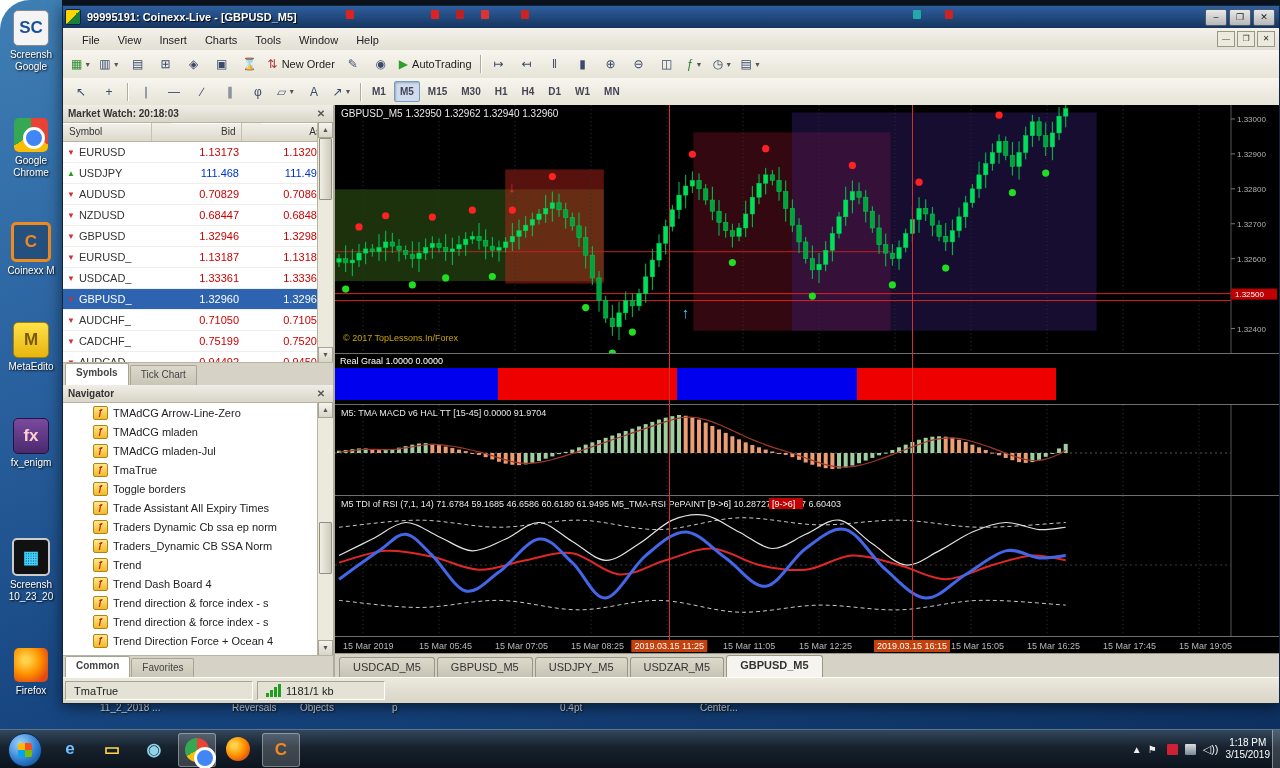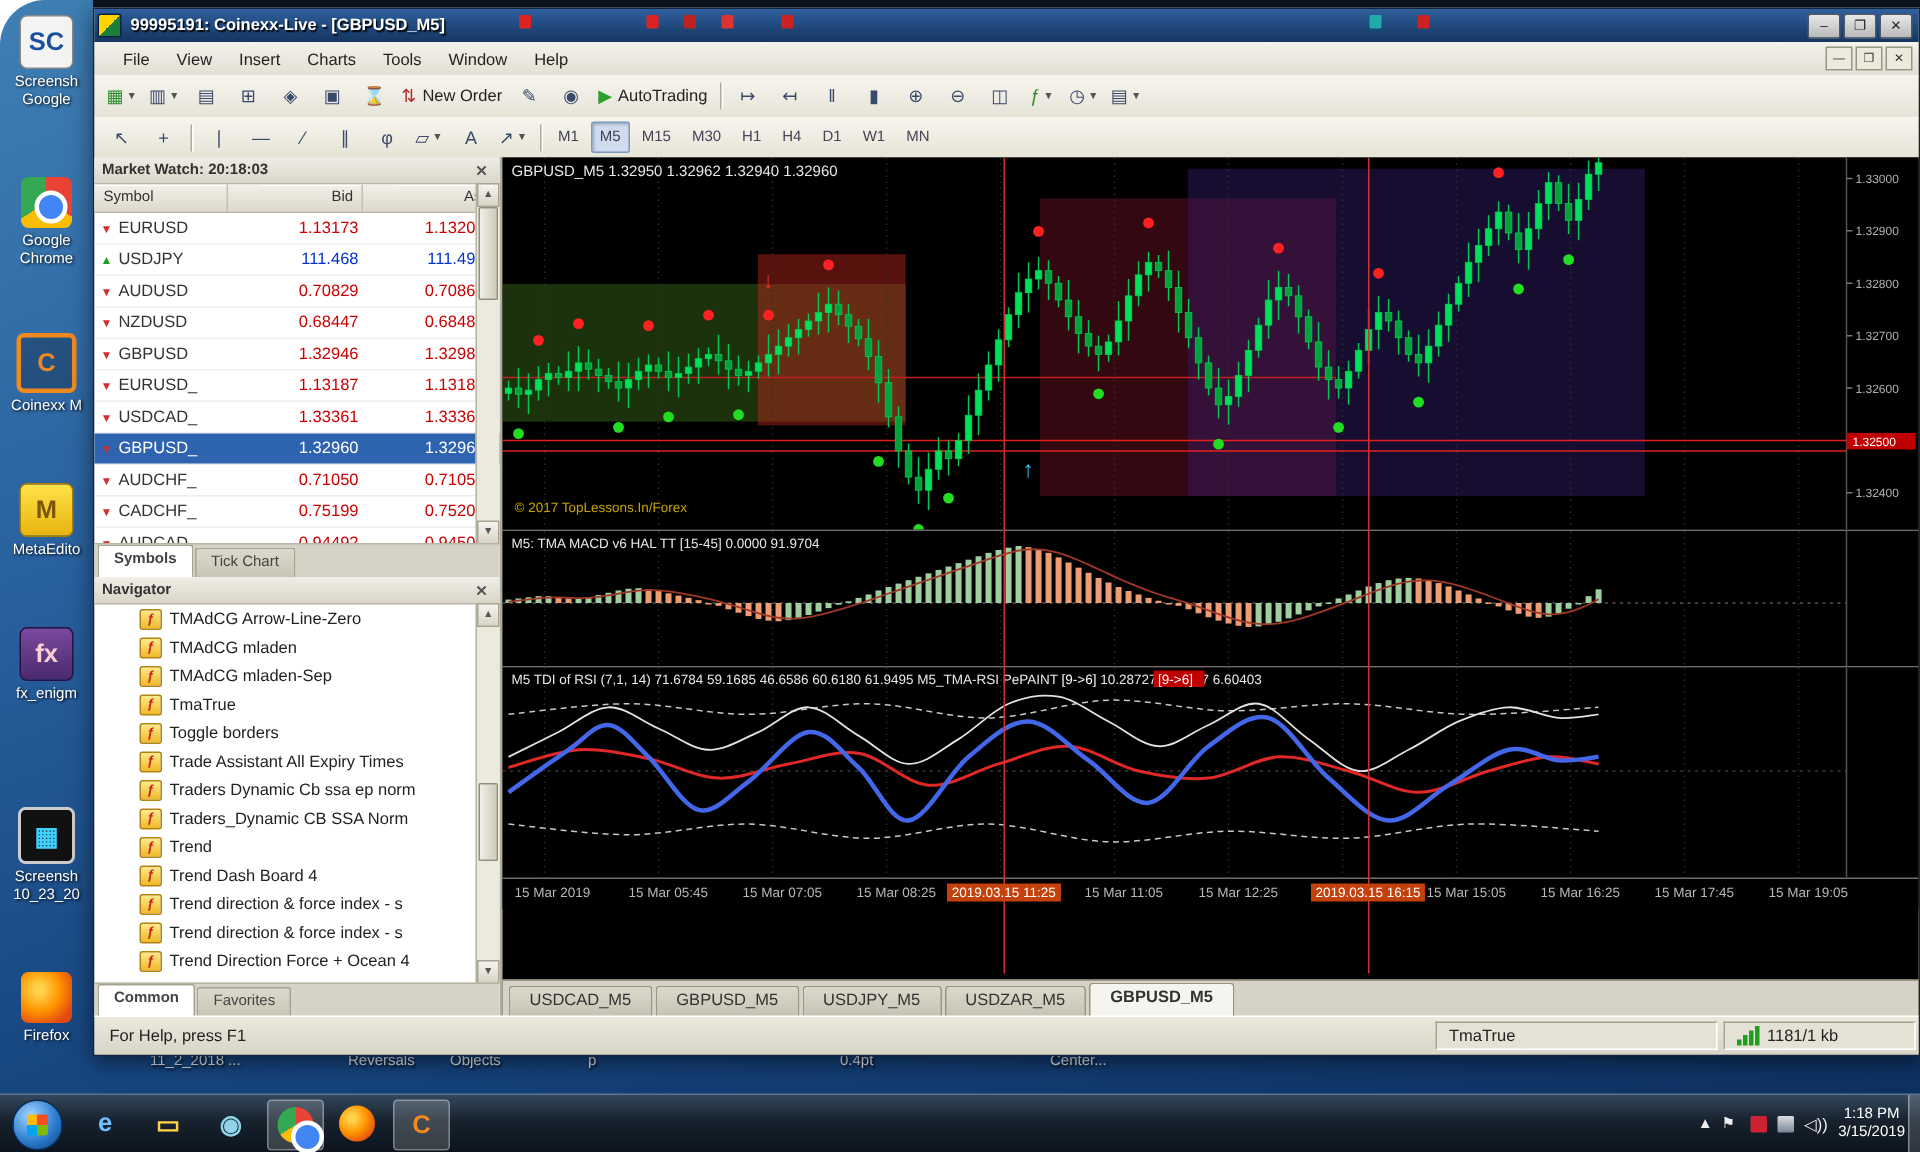--- a/index.html
+++ b/index.html
@@ -41,21 +41,21 @@
   .mdictl span{width:16px;height:14px;border:1px solid #9a9684;background:#ece9dd;
     font-size:8px;line-height:13px;text-align:center;color:#333;}
   .tbrow{position:absolute;left:0;right:0;background:linear-gradient(#f7f5ee,#e6e3d7);
     border-bottom:1px solid #b0ac9c;display:flex;align-items:center;padding-left:4px;}
   #tb1{top:44px;height:28px;} #tb2{top:72px;height:27px;}
   .tbtn{height:20px;min-width:20px;margin:0 1px;border:1px solid transparent;border-radius:2px;
     display:flex;align-items:center;justify-content:center;font-size:12px;color:#3a4a6a;padding:0 2px;}
   .tbtn .drop{font-size:7px;margin-left:2px;color:#555;}
   .tbtn .tlabel{font-size:11px;color:#222;margin-left:4px;}
   .tsep{width:1px;height:18px;background:#b0ac9c;margin:0 4px;box-shadow:1px 0 0 #fff;}
-  .tfbtn{height:19px;padding:0 5px;margin:0 1px;font-size:10px;font-weight:normal;color:#445;
+  .tfbtn{height:19px;padding:0 5px;margin:0 1px;font-size:10px;font-weight:bold;color:#445;
     border:1px solid transparent;border-radius:2px;display:flex;align-items:center;text-align:right;}
   .tfbtn.active{background:#cfdcee;border-color:#7a9ac0;box-shadow:inset 1px 1px 2px #9ab;}
   
   .main{position:absolute;left:0;top:99px;right:0;bottom:25px;display:flex;}
   .leftcol{width:270px;display:flex;flex-direction:column;border-right:2px solid #b0ac9c;}
   .panel{background:#fff;position:relative;}
   .panel.mw{height:280px;} .panel.nav{flex:1;}
   .ptitle{height:17px;background:linear-gradient(#efede6,#d9d5c8);border-bottom:1px solid #b8b4a4;
     font-size:10px;font-weight:bold;color:#333;display:flex;align-items:center;padding:0 5px;}
   .ptitle .pclose{margin-left:auto;color:#555;font-size:10px;width:14px;text-align:center;}
@@ -433,21 +433,21 @@
               <div class="nav-item">
                 <span class="fic">ƒ</span>
                 <span>TMAdCG Arrow-Line-Zero</span>
               </div>
               <div class="nav-item">
                 <span class="fic">ƒ</span>
                 <span>TMAdCG mladen</span>
               </div>
               <div class="nav-item">
                 <span class="fic">ƒ</span>
-                <span>TMAdCG mladen-Sep</span>
+                <span>TMAdCG mladen-Jul</span>
               </div>
               <div class="nav-item">
                 <span class="fic">ƒ</span>
                 <span>TmaTrue</span>
               </div>
               <div class="nav-item">
                 <span class="fic">ƒ</span>
                 <span>Toggle borders</span>
               </div>
               <div class="nav-item">
@@ -779,20 +779,29 @@
             <text x="902" y="86.83098591550574" fill="#b0b0b0" font-size="8">1.32800</text>
             <line x1="896" y1="48.90140845072138" x2="900" y2="48.90140845072138" stroke="#777"></line>
             <text x="902" y="51.90140845072138" fill="#b0b0b0" font-size="8">1.32900</text>
             <line x1="896" y1="13.971830985937013" x2="900" y2="13.971830985937013" stroke="#777"></line>
             <text x="902" y="16.97183098593701" fill="#b0b0b0" font-size="8">1.33000</text>
             <rect x="896" y="183.61971830985883" width="46" height="11" fill="#c00000"></rect>
             <text x="900" y="192.11971830985883" fill="#fff" font-size="8">1.32500</text>
             <text x="6" y="12" fill="#e8e8e8" font-size="10">GBPUSD_M5  1.32950 1.32962 1.32940 1.32960</text>
             <text x="8" y="236" fill="#c8a400" font-size="9">© 2017 TopLessons.In/Forex</text>
           </svg>
+        <div id="graal">
+          <span class="glabel">Real Graal 1.0000 0.0000</span>
+          <div class="gbar" id="gbar">
+              <div style="width: 163.009px; height: 100%; background: rgb(0, 0, 238);"></div>
+              <div style="width: 178.877px; height: 100%; background: rgb(238, 0, 0);"></div>
+              <div style="width: 180.32px; height: 100%; background: rgb(0, 0, 238);"></div>
+              <div style="width: 199.073px; height: 100%; background: rgb(238, 0, 0);"></div>
+            </div>
+        </div>
         <svg id="svg-macd" class="pane" width="944" height="90">
             <rect x="0" y="0" width="944" height="90" fill="#000"></rect>
             <line x1="28" y1="0" x2="28" y2="90" stroke="#2e2e2e" stroke-dasharray="1,3"></line>
             <line x1="104" y1="0" x2="104" y2="90" stroke="#2e2e2e" stroke-dasharray="1,3"></line>
             <line x1="180" y1="0" x2="180" y2="90" stroke="#2e2e2e" stroke-dasharray="1,3"></line>
             <line x1="256" y1="0" x2="256" y2="90" stroke="#2e2e2e" stroke-dasharray="1,3"></line>
             <line x1="332" y1="0" x2="332" y2="90" stroke="#2e2e2e" stroke-dasharray="1,3"></line>
             <line x1="408" y1="0" x2="408" y2="90" stroke="#2e2e2e" stroke-dasharray="1,3"></line>
             <line x1="484" y1="0" x2="484" y2="90" stroke="#2e2e2e" stroke-dasharray="1,3"></line>
             <line x1="560" y1="0" x2="560" y2="90" stroke="#2e2e2e" stroke-dasharray="1,3"></line>
@@ -966,21 +975,20 @@
             <div class="ctab">USDCAD_M5</div>
             <div class="ctab">GBPUSD_M5</div>
             <div class="ctab">USDJPY_M5</div>
             <div class="ctab">USDZAR_M5</div>
             <div class="ctab active">GBPUSD_M5</div>
           </div>
       </div>
     </div>
 
     <div class="statusbar">
-      <div class="scell grow">For Help, press F1</div>
       <div class="scell" style="width:170px">TmaTrue</div>
       <div class="scell" style="width:110px">
         <span class="sigbars">
             <i style="height:4px"></i>
             <i style="height:7px"></i>
             <i style="height:10px"></i>
             <i style="height:13px"></i>
           </span>
         <span>1181/1 kb</span>
       </div>

